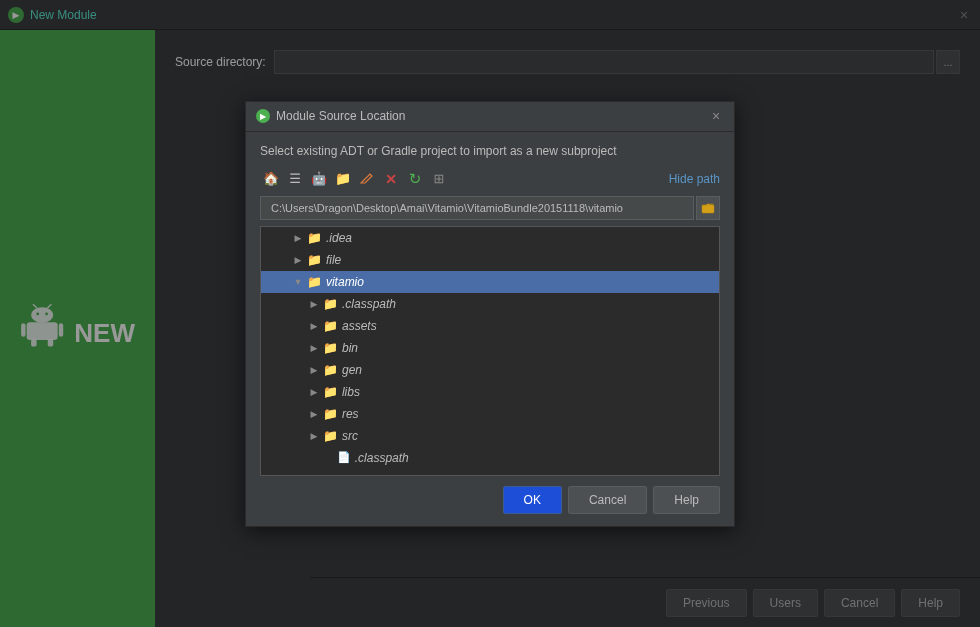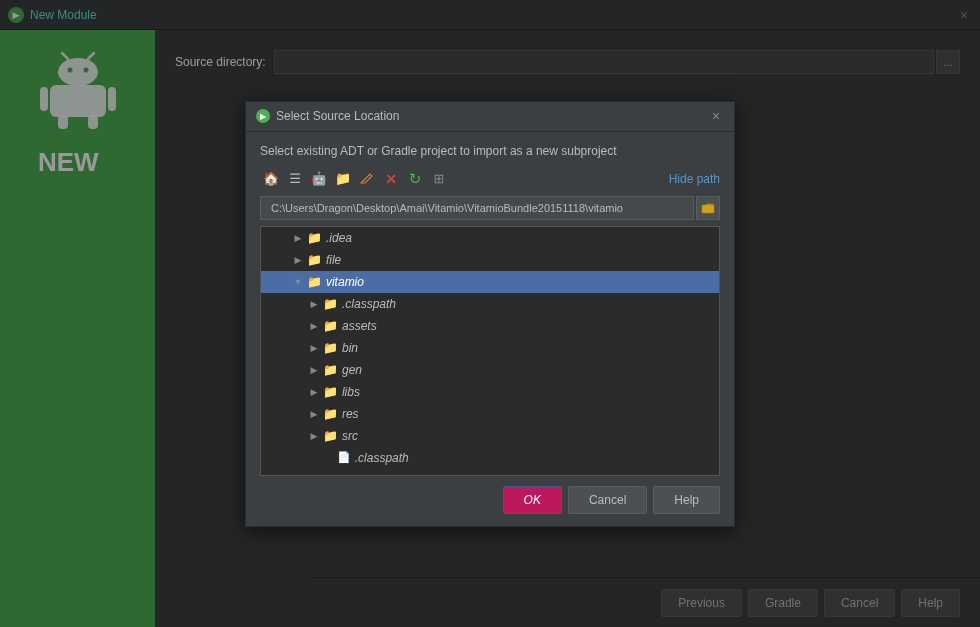--- a/index.html
+++ b/index.html
@@ -55,23 +55,23 @@
     .main-layout {
       display: flex;
       height: calc(627px - 30px);
     }
 
     
     .left-panel {
       width: 155px;
       background: #4caf50;
       display: flex;
-      flex-direction: column;
-      align-items: center;
-      padding: 20px 28px;
+      flex-direction: row;
+      align-items: center;
+      padding: 20px 20px;
     }
     .android-logo {
       width: 80px;
       height: 80px;
       margin-bottom: 8px;
     }
     .new-module-title {
       color: white;
       font-size: 26px;
       font-weight: bold;
@@ -351,24 +351,23 @@
       height: 28px;
       padding: 0 20px;
       background: #4d5052;
       border: 1px solid #5a5d5e;
       color: #bbbbbb;
       cursor: pointer;
       font-size: 12px;
       border-radius: 2px;
     }
     .dialog-btn.primary {
-      background: #be185d;
+      background: #1d4ed8;
       border-color: #3d5c8e;
       color: white;
-      font-style: italic;
     }
   </style>
 </head>
 <body>
 
 <div class="title-bar">
   <div class="title-bar-icon">▶</div>
   <span class="title-bar-text">New Module</span>
   <div class="title-bar-close">×</div>
 </div>
@@ -403,33 +402,33 @@
   <div class="right-panel">
 
     <div class="source-dir-row">
       <span class="source-dir-label">Source directory:</span>
       <input class="source-dir-input" type="text" style="">
       <button class="browse-btn">...</button>
     </div>
 
     <div class="bottom-bar">
       <button class="bottom-btn">Previous</button>
-      <button class="bottom-btn">Gradle</button>
+      <button class="bottom-btn">Users</button>
       <button class="bottom-btn">Cancel</button>
       <button class="bottom-btn">Help</button>
     </div>
   </div>
 </div>
 
 <div class="modal-overlay">
   <div class="dialog">
 
     <div class="dialog-title-bar">
       <div class="dialog-title-icon">▶</div>
-      <span class="dialog-title-text">Select Source Location</span>
+      <span class="dialog-title-text">Module Source Location</span>
       <button class="dialog-close-btn">×</button>
     </div>
 
     <div class="dialog-body">
 
       <div class="dialog-subtitle">Select existing ADT or Gradle project to import as a new subproject</div>
 
       <div class="toolbar-icons">
         <div class="toolbar-icon" title="Home">🏠</div>
         <div class="toolbar-icon" title="List">☰</div>

